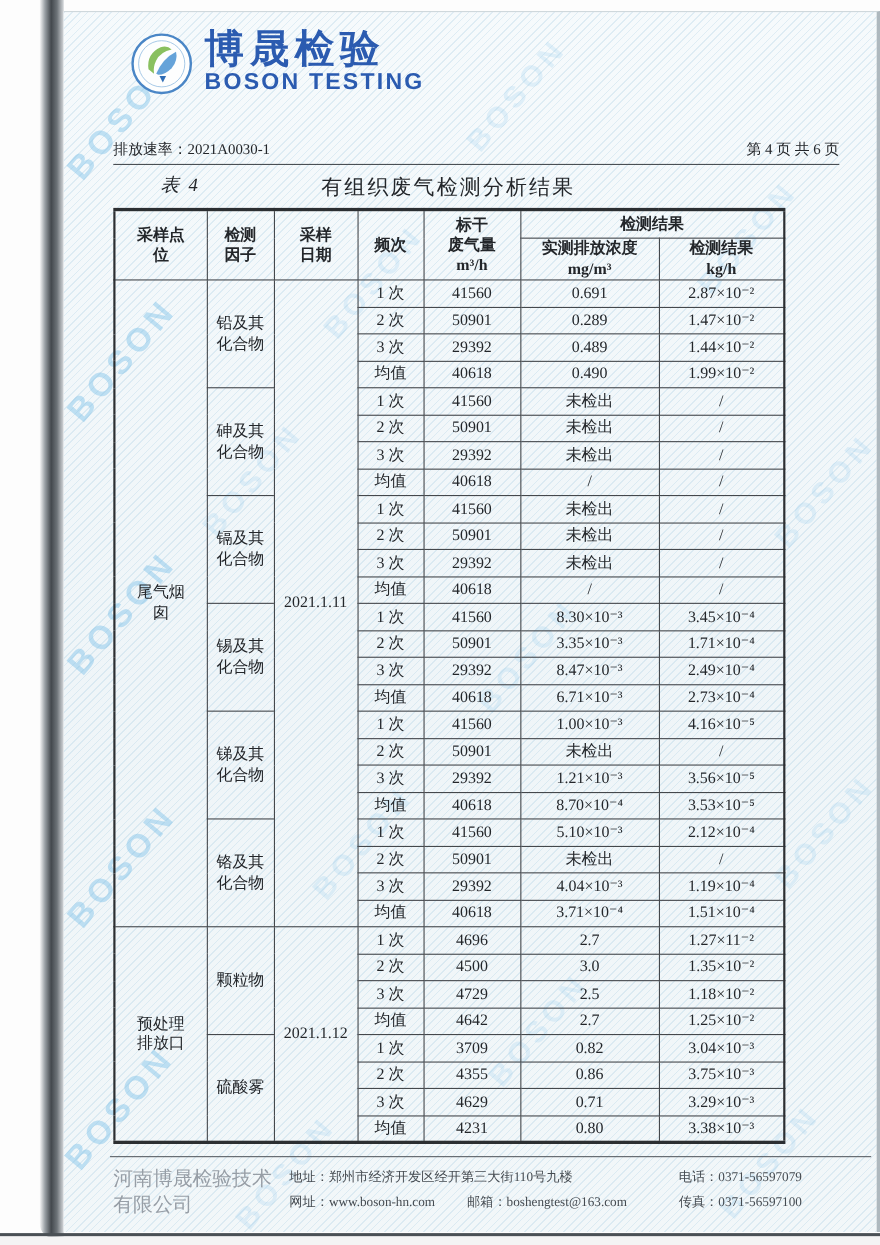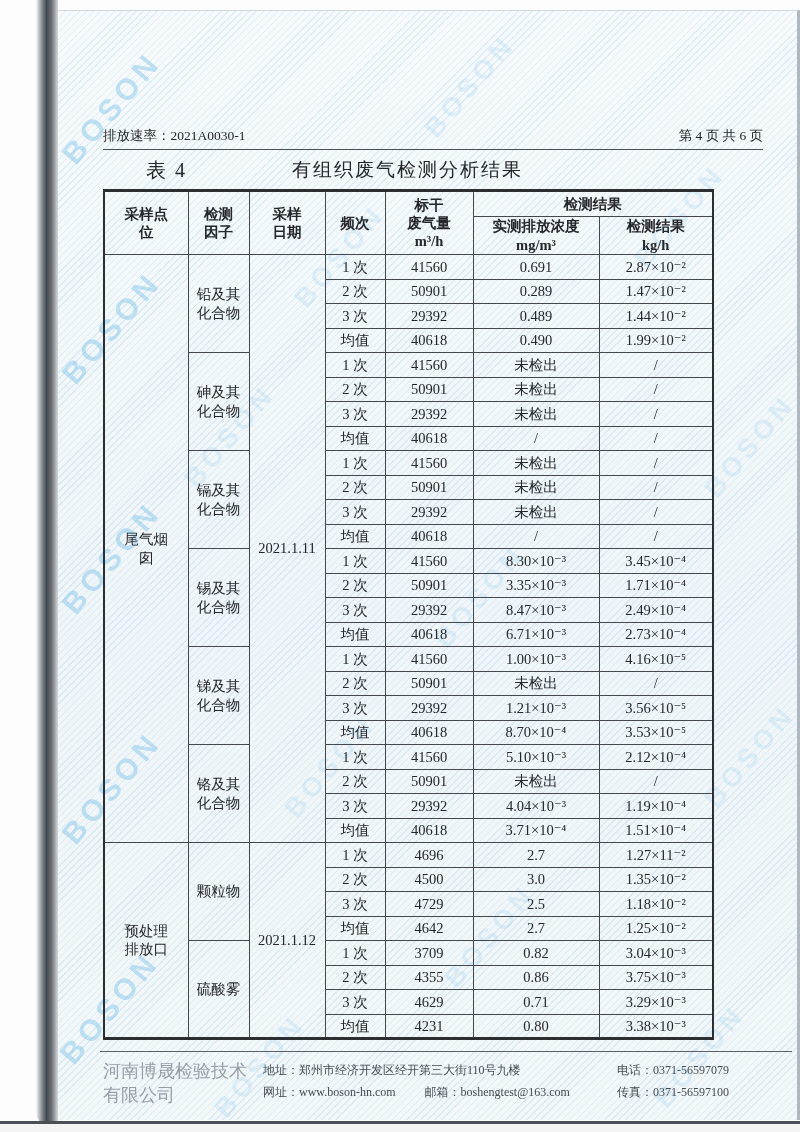--- a/index.html
+++ b/index.html
@@ -27,21 +27,21 @@
   .logo-wrap{position:absolute;left:60px;top:14px;display:flex;align-items:flex-start;}
   .logo-circle{width:58px;height:58px;margin-top:4px;}
   .logo-text{margin-left:10px;font-family:"Liberation Sans","DejaVu Sans",sans-serif;color:#2b5bb0;}
   .logo-cn{font-size:36px;font-weight:bold;letter-spacing:5px;line-height:38px;}
   .logo-en{font-size:21px;font-weight:bold;letter-spacing:2px;line-height:24px;}
 
   .report-line{position:absolute;left:45px;top:116px;width:660px;font-size:13.5px;
                display:flex;justify-content:space-between;border-bottom:1.5px solid #4a4f54;
                padding-bottom:4px;}
   .title-row{position:absolute;left:45px;top:146px;width:609px;height:30px;}
-  .table-no{position:absolute;left:43px;top:0;font-size:20px;letter-spacing:2px;}
+  .table-no{position:absolute;left:43px;top:0;font-size:17px;letter-spacing:2px;font-style:italic;}
   .main-title{width:100%;text-align:center;font-size:19px;font-weight:normal;letter-spacing:2px;}
 
   
   .results{position:absolute;left:45px;top:178px;width:609px;height:850px;
            border-collapse:collapse;table-layout:fixed;
            font-size:14.5px;}
   .results th,.results td{border:1px solid #44484c;padding:0;text-align:center;vertical-align:middle;
            white-space:pre-line;line-height:1.25;font-weight:normal;overflow:hidden;}
   .results{border:2px solid #2c2f32;border-top-width:3px;border-bottom-width:3px;}
   .results thead th{font-weight:bold;font-size:14.5px;}
@@ -79,20 +79,33 @@
         <div class="wm inner" style="left: 110px; top: 410px; font-size: 27px;">BOSON</div>
         <div class="wm inner" style="left: 630px; top: 420px; font-size: 27px;">BOSON</div>
         <div class="wm inner" style="left: 360px; top: 570px; font-size: 27px;">BOSON</div>
         <div class="wm inner" style="left: 210px; top: 740px; font-size: 27px;">BOSON</div>
         <div class="wm inner" style="left: 630px; top: 730px; font-size: 27px;">BOSON</div>
         <div class="wm inner" style="left: 370px; top: 910px; font-size: 27px;">BOSON</div>
         <div class="wm inner" style="left: 580px; top: 1030px; font-size: 27px;">BOSON</div>
         <div class="wm inner" style="left: 140px; top: 1040px; font-size: 27px;">BOSON</div>
       </div>
 
+    <div class="logo-wrap">
+      <svg class="logo-circle" viewBox="0 0 58 58">
+        <circle cx="29" cy="29" r="26.5" fill="#fdfefe" stroke="#4a86c6" stroke-width="2.2"></circle>
+        <circle cx="29" cy="29" r="21" fill="none" stroke="#9cc3e4" stroke-width="0.8"></circle>
+        <path d="M17 34 Q15 20 28 14 Q34 12 38 16 Q28 18 24 26 Q21 32 22 38 Z" fill="#7cb94e" opacity="0.9"></path>
+        <path d="M24 38 Q30 24 42 18 Q44 26 38 33 Q32 39 26 39 Z" fill="#4a93d2" opacity="0.85"></path>
+        <path d="M27 40 l3 6 l3 -6 z" fill="#2f6db5"></path>
+      </svg>
+      <div class="logo-text">
+        <div class="logo-cn">博晟检验</div>
+        <div class="logo-en">BOSON TESTING</div>
+      </div>
+    </div>
 
     <div class="report-line">
       <span><span>排放速率：</span><span>2021A0030-1</span></span>
       <span>第 4 页 共 6 页</span>
     </div>
 
     <div class="title-row">
       <span class="table-no">表 4</span>
       <div class="main-title">有组织废气检测分析结果</div>
     </div>

